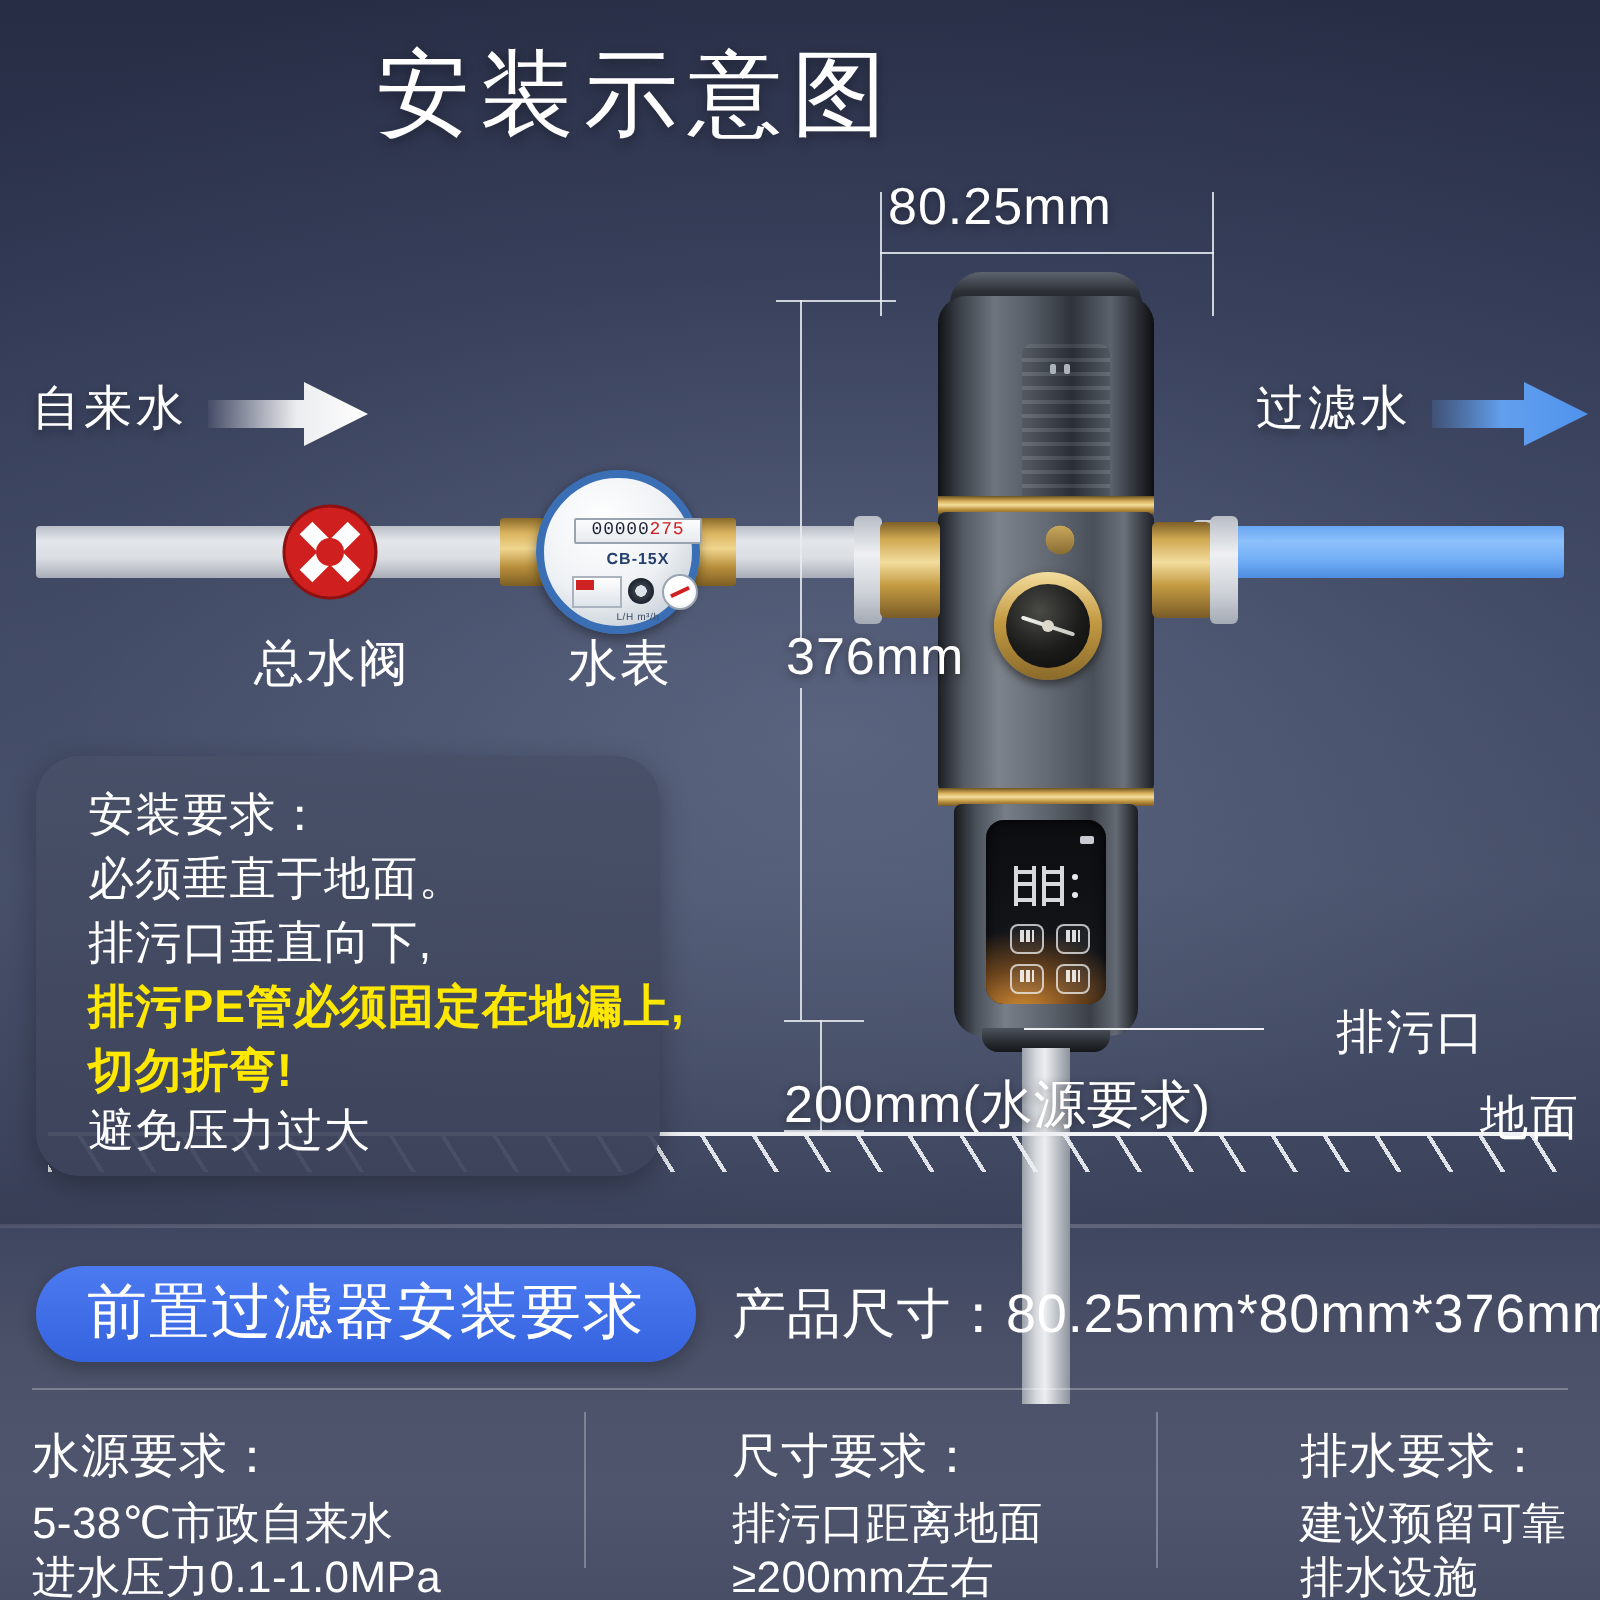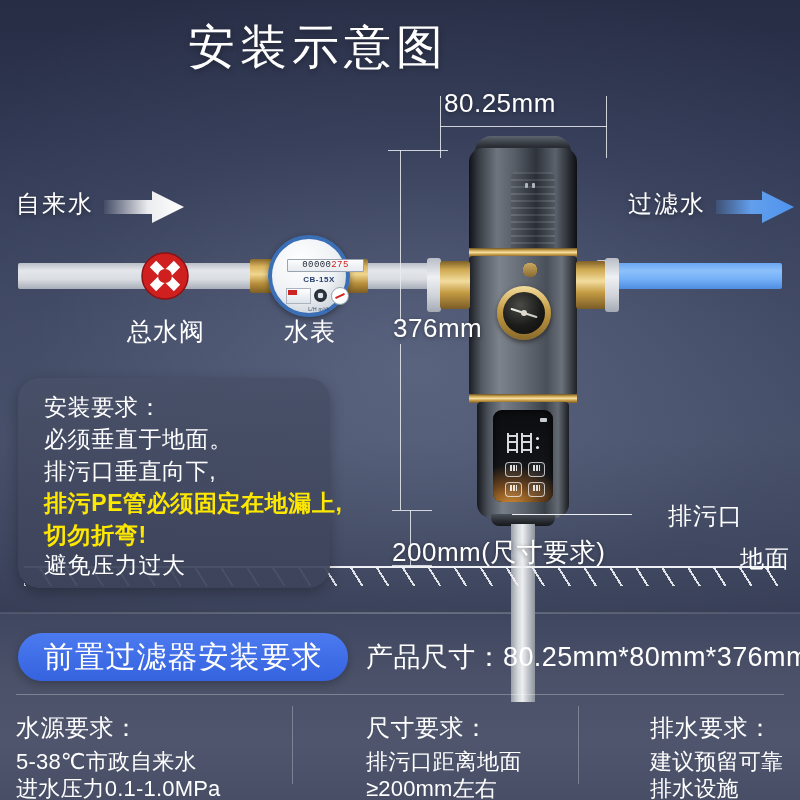--- a/index.html
+++ b/index.html
@@ -78,21 +78,21 @@
     box-shadow:0 2px 6px rgba(0,0,0,.4);
   }
   .meter-nut{
     position:absolute;top:28px;width:22px;height:34px;
     background:linear-gradient(180deg,#8a6a2a,#d9b35e 22%,#f0d68f 45%,#b98f3c 72%,#7d5f24 100%);
     border-radius:2px;
   }
   .meter-nut.l{left:-12px;}
   .meter-nut.r{right:-12px;}
   .meter-digits{
-    position:absolute;left:15px;top:20px;width:77px;height:13px;
+    position:absolute;left:15px;top:20px;width:64px;height:13px;
     background:linear-gradient(180deg,#fbfcfd,#e7ebef);
     border:1px solid #9aa4b0;box-sizing:border-box;border-radius:1px;
     font-family:"Liberation Mono","DejaVu Sans Mono",monospace;
     font-size:9px;line-height:11px;text-align:center;letter-spacing:.4px;color:#1b2230;
   }
   .meter-digits .red{color:#d21b1b;}
   .meter-model{
     position:absolute;left:0;top:36px;width:94px;text-align:center;
     font-size:8px;font-weight:bold;color:#26406e;letter-spacing:.5px;
   }
@@ -405,21 +405,21 @@
   </div>
 
   <div class="tickline" style="left:400px;top:150px;width:1px;height:170px;"></div>
   <div class="tickline" style="left:400px;top:344px;width:1px;height:166px;"></div>
   <div class="tickline" style="left:388px;top:150px;width:60px;height:1px;"></div>
   <div class="dimlabel" style="left:393px;top:313px;text-align:right;">376mm</div>
 
   <div class="tickline" style="left:410px;top:510px;width:1px;height:56px;"></div>
   <div class="tickline" style="left:392px;top:510px;width:40px;height:1px;"></div>
   <div class="tickline" style="left:392px;top:565px;width:40px;height:1px;"></div>
-  <div class="dimlabel" style="left:392px;top:535px;">200mm(尺寸要求)</div>
+  <div class="dimlabel" style="left:392px;top:535px;">200mm(水源要求)</div>
 
   <div class="leader" style="left:512px;top:514px;width:120px;height:1px;"></div>
   <div class="leader-label" style="left:668px;top:500px;">排污口</div>
 
   <div class="ground-line"></div>
   <div class="ground-hatch"></div>
   <div class="leader-label" style="left:740px;top:543px;">地面</div>
 
   <div class="req-card">
     <div class="line" style="top:14px;">安装要求：</div>

